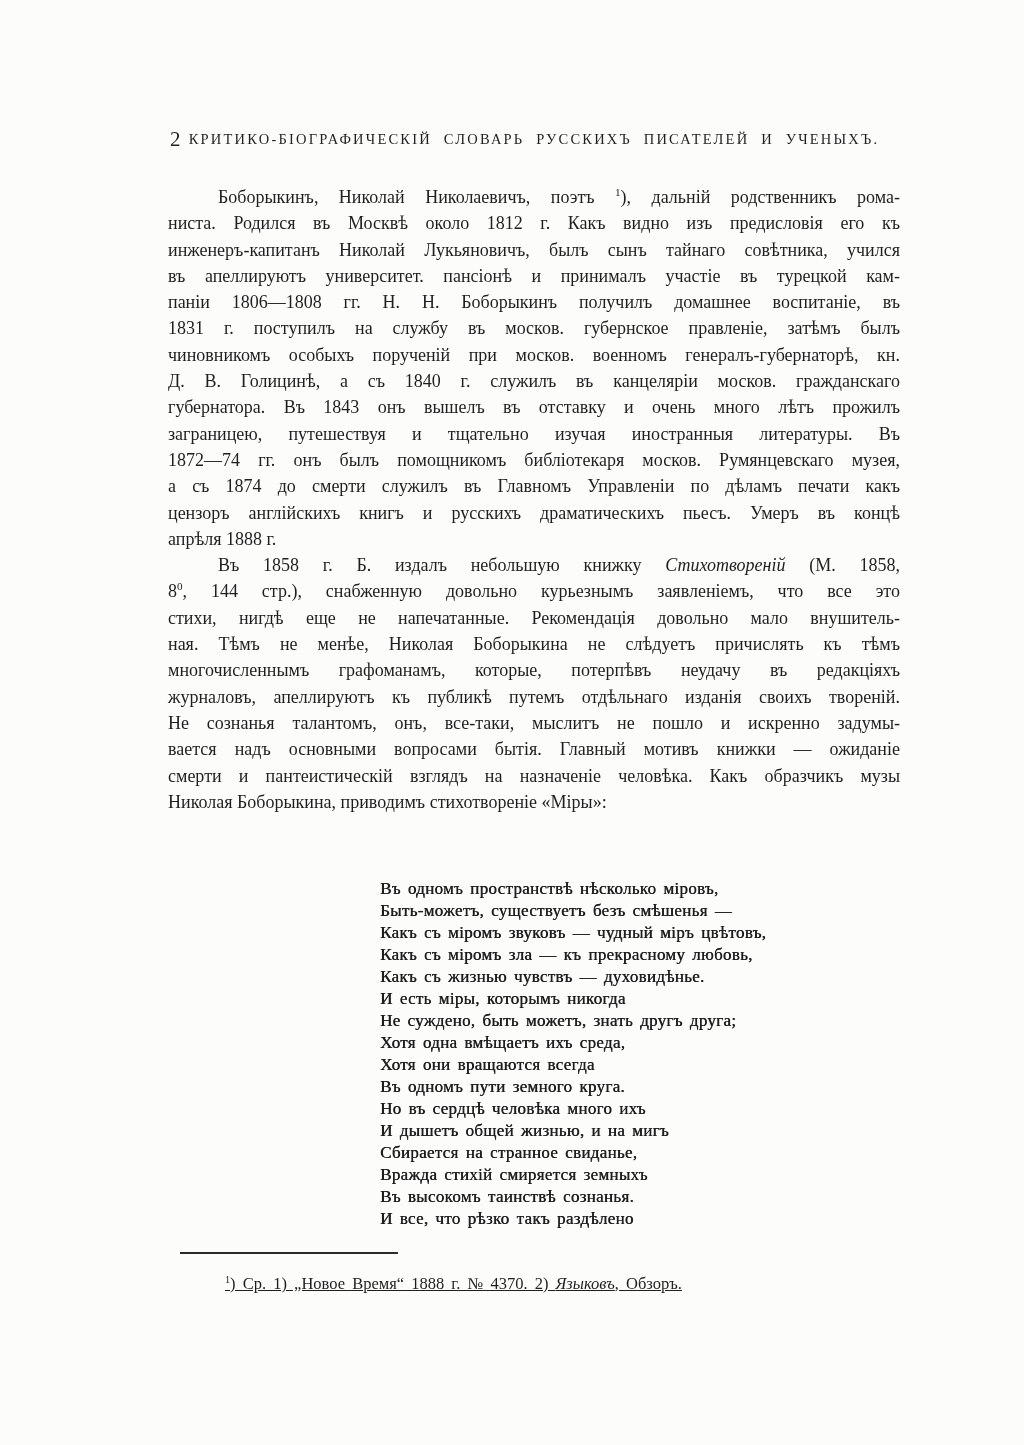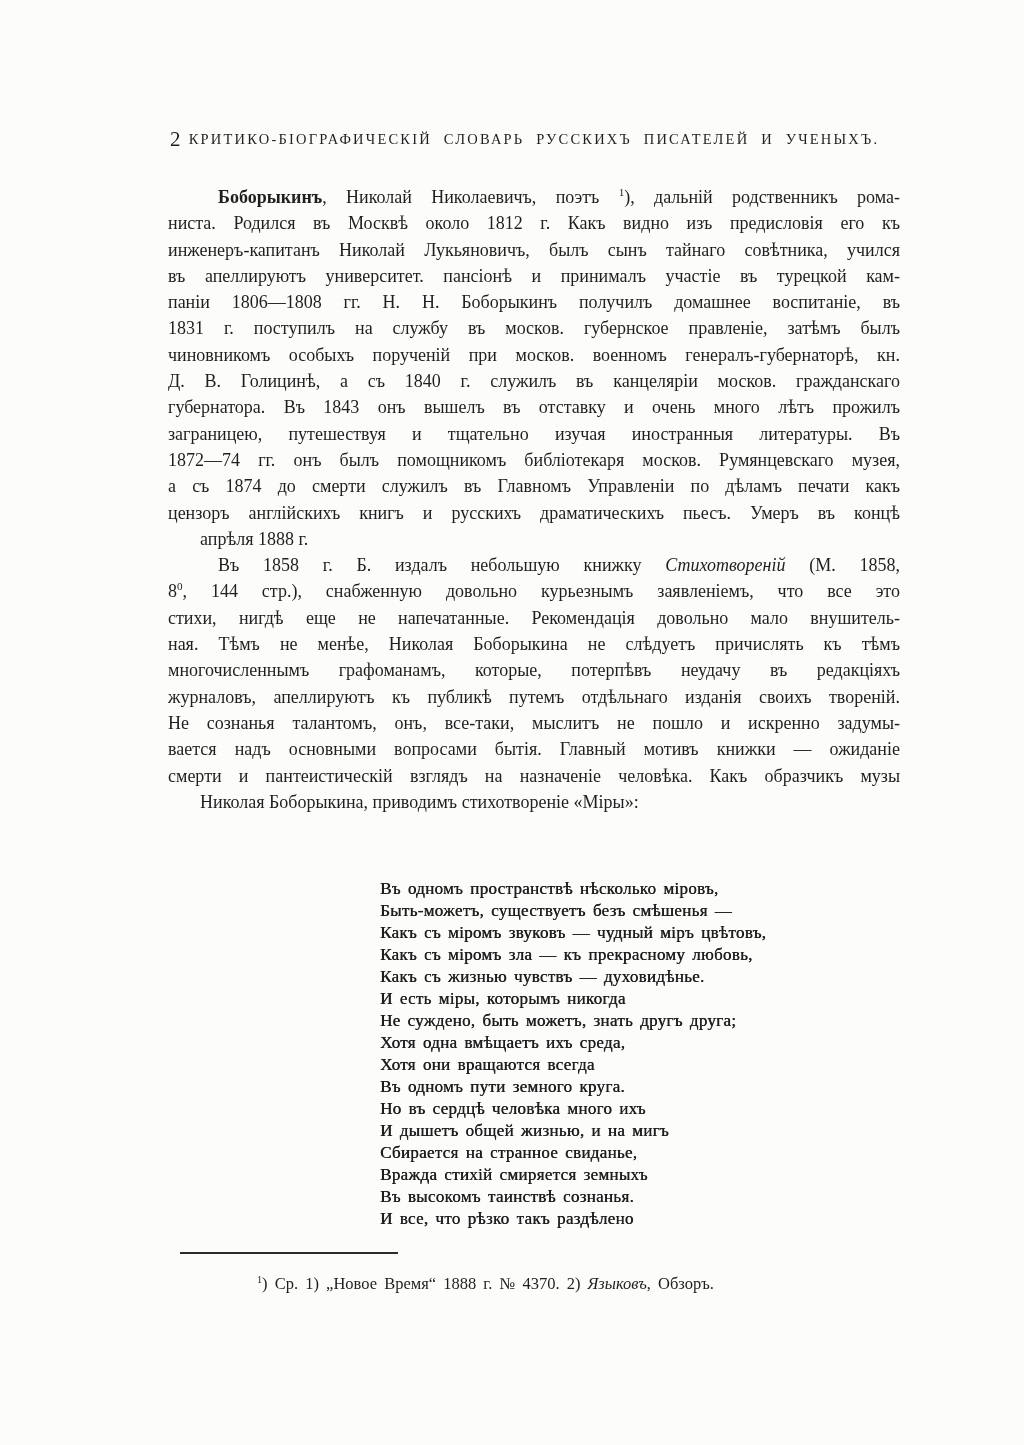--- a/index.html
+++ b/index.html
@@ -34,23 +34,23 @@
     position: absolute;
     top: 184px; left: 168px; width: 732px;
     font-size: 18px;
     line-height: 26.3px;
   }
   .line {
     text-align: justify;
     text-align-last: justify;
     -moz-text-align-last: justify;
   }
-  .line.flush { text-align-last: left; margin-left: 32px; -moz-text-align-last: left; }
+  .line.flush { text-align-last: left; -moz-text-align-last: left; }
   .line.indent { text-indent: 50px; }
-  .b { font-weight: bold; }
+  .b { font-weight: normal; }
   .i { font-style: italic; }
   sup { font-size: 0.62em; line-height: 0; vertical-align: super; }
   
   .poem {
     position: absolute;
     top: 878px; left: 342px;
     font-size: 17px;
     line-height: 22px;
     letter-spacing: 0.3px;
     word-spacing: 2.5px;
@@ -63,20 +63,21 @@
     top: 1252px; left: 180px;
     width: 218px; height: 2px;
     background: #2b2b2b;
   }
   .footnote {
     position: absolute;
     top: 1272px; left: 168px; width: 732px;
     font-size: 16.5px;
     line-height: 23px;
     word-spacing: 3px;
+    text-decoration: underline;
   }
   .footnote .line { text-align: left; text-align-last: left; -moz-text-align-last: left; text-indent: 57px; }
 </style>
 </head>
 <body>
 
 <div class="page">
 
   <div class="running-head">
     <span class="page-num">2</span>

